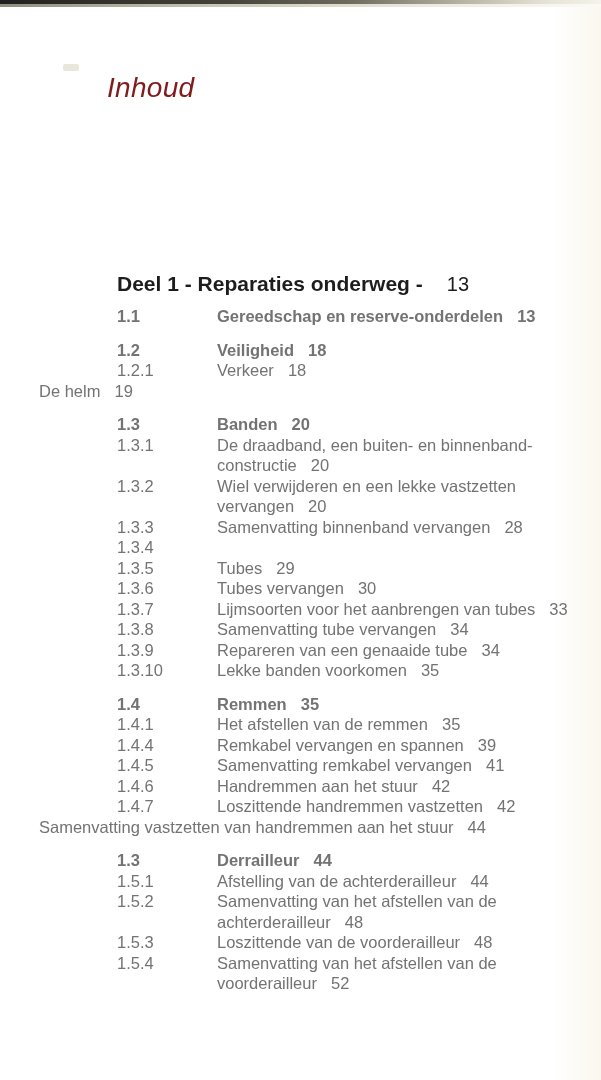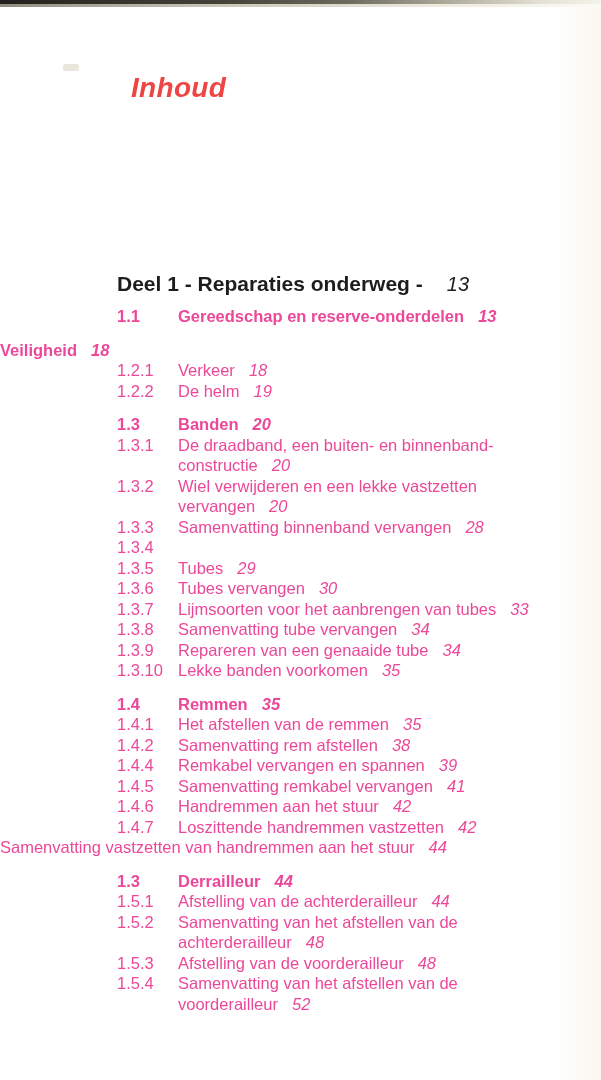--- a/index.html
+++ b/index.html
@@ -55,65 +55,65 @@
   #page {
     position: relative;
     z-index: 3;
     width: 601px;
     height: 1080px;
     box-sizing: border-box;
   }
 
   #page-title {
     position: absolute;
-    left: 131px;
+    left: 107px;
     top: 72px;
     font-size: 28px;
-    font-weight: bold;
+    font-weight: normal;
     font-style: italic;
-    color: #ef4444;
+    color: #7f1d1d;
     letter-spacing: .3px;
   }
 
   #toc {
     position: absolute;
     left: 0;
     top: 271px;
     width: 601px;
   }
 
   .toc-group {
     margin-bottom: 13px;
   }
   .toc-group:last-child { margin-bottom: 0; }
 
   .toc-row {
     display: flex;
     align-items: flex-start;
-    color: #ec4899;
+    color: #737373;
     line-height: 20.5px;
   }
 
   .toc-num {
     flex: 0 0 auto;
     width: 61px;
     padding-left: 117px;
     box-sizing: content-box;
     font-size: 16.5px;
     white-space: nowrap;
   }
 
   .toc-text {
     flex: 1 1 auto;
     font-size: 16.5px;
     padding-right: 22px;
+    margin-left: 39px;
   }
 
   .toc-page {
-    font-style: italic;
     font-weight: normal;
     white-space: nowrap;
   }
   .toc-text .toc-page { margin-left: 14px; }
 
   
   .row-part {
     padding-left: 117px;
     font-size: 21px;
     font-weight: bold;
@@ -161,28 +161,28 @@
           <span class="part-label">Deel 1 - Reparaties onderweg -</span>
           <span class="toc-page">13</span>
         </div>
         <div class="toc-row row-l2">
           <span class="toc-num">1.1</span>
           <span class="toc-text"><span>Gereedschap en reserve-onderdelen</span><span class="toc-page">13</span></span>
         </div>
       </div>
       <div class="toc-group">
         <div class="toc-row row-l2">
+          <span class="toc-num">1.2</span>
           <span class="toc-text"><span>Veiligheid</span><span class="toc-page">18</span></span>
         </div>
         <div class="toc-row row-l3">
           <span class="toc-num">1.2.1</span>
           <span class="toc-text"><span>Verkeer</span><span class="toc-page">18</span></span>
         </div>
         <div class="toc-row row-l3">
-          <span class="toc-num">1.2.2</span>
           <span class="toc-text"><span>De helm</span><span class="toc-page">19</span></span>
         </div>
       </div>
       <div class="toc-group">
         <div class="toc-row row-l2">
           <span class="toc-num">1.3</span>
           <span class="toc-text"><span>Banden</span><span class="toc-page">20</span></span>
         </div>
         <div class="toc-row row-l3">
           <span class="toc-num">1.3.1</span>
@@ -227,24 +227,20 @@
       <div class="toc-group">
         <div class="toc-row row-l2">
           <span class="toc-num">1.4</span>
           <span class="toc-text"><span>Remmen</span><span class="toc-page">35</span></span>
         </div>
         <div class="toc-row row-l3">
           <span class="toc-num">1.4.1</span>
           <span class="toc-text"><span>Het afstellen van de remmen</span><span class="toc-page">35</span></span>
         </div>
         <div class="toc-row row-l3">
-          <span class="toc-num">1.4.2</span>
-          <span class="toc-text"><span>Samenvatting rem afstellen</span><span class="toc-page">38</span></span>
-        </div>
-        <div class="toc-row row-l3">
           <span class="toc-num">1.4.4</span>
           <span class="toc-text"><span>Remkabel vervangen en spannen</span><span class="toc-page">39</span></span>
         </div>
         <div class="toc-row row-l3">
           <span class="toc-num">1.4.5</span>
           <span class="toc-text"><span>Samenvatting remkabel vervangen</span><span class="toc-page">41</span></span>
         </div>
         <div class="toc-row row-l3">
           <span class="toc-num">1.4.6</span>
           <span class="toc-text"><span>Handremmen aan het stuur</span><span class="toc-page">42</span></span>
@@ -265,21 +261,21 @@
         <div class="toc-row row-l3">
           <span class="toc-num">1.5.1</span>
           <span class="toc-text"><span>Afstelling van de achterderailleur</span><span class="toc-page">44</span></span>
         </div>
         <div class="toc-row row-l3">
           <span class="toc-num">1.5.2</span>
           <span class="toc-text"><span>Samenvatting van het afstellen van de achterderailleur</span><span class="toc-page">48</span></span>
         </div>
         <div class="toc-row row-l3">
           <span class="toc-num">1.5.3</span>
-          <span class="toc-text"><span>Afstelling van de voorderailleur</span><span class="toc-page">48</span></span>
+          <span class="toc-text"><span>Loszittende van de voorderailleur</span><span class="toc-page">48</span></span>
         </div>
         <div class="toc-row row-l3">
           <span class="toc-num">1.5.4</span>
           <span class="toc-text"><span>Samenvatting van het afstellen van de voorderailleur</span><span class="toc-page">52</span></span>
         </div>
       </div>
     </div>
 
 </div>
 

